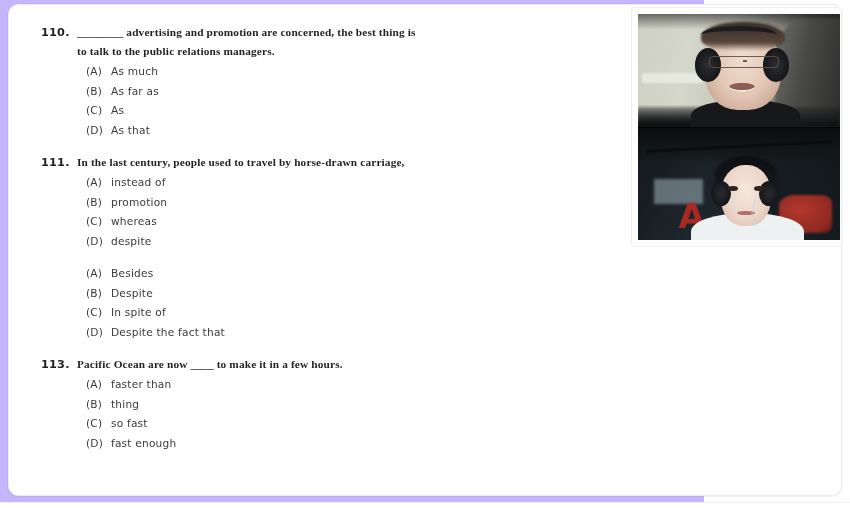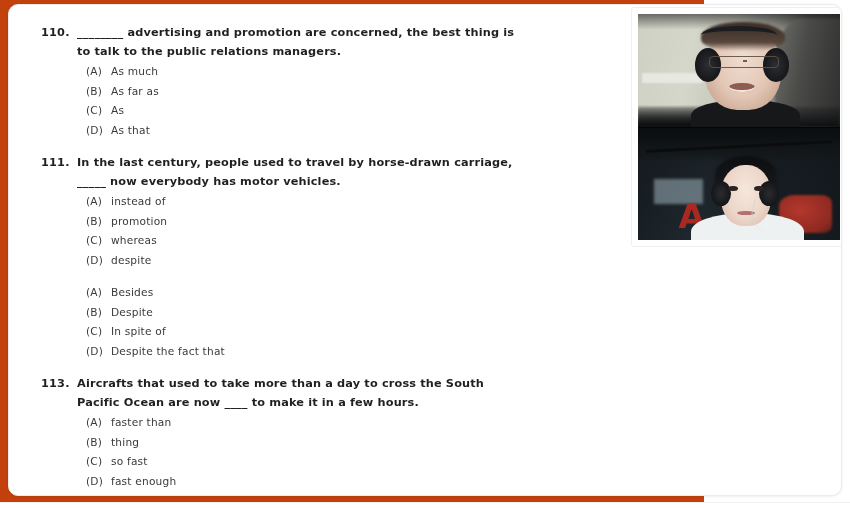--- a/index.html
+++ b/index.html
@@ -7,21 +7,21 @@
   html, body {
     margin: 0; padding: 0;
     width: 850px; height: 508px;
     background: #ffffff;
     font-family: "DejaVu Sans", "Liberation Sans", sans-serif;
     overflow: hidden;
   }
   #stage {
     position: relative;
     width: 704px; height: 508px;
-    background: #c2410c;
+    background: #c4b5fd;
   }
   
   #slide-card {
     position: absolute;
     left: 8px; top: 4px;
     width: 834px; height: 492px;
     background: #ffffff;
     border-radius: 10px;
     border: 1px solid #ececec;
     box-shadow: 0 0 0 1px rgba(0,0,0,0.015), 0 1px 3px rgba(0,0,0,0.05);
@@ -57,21 +57,21 @@
     letter-spacing: 0.2px;
   }
   .q-stem {
     flex: 1 1 auto;
     font-size: 11.3px;
     font-weight: bold;
     color: #231f20;
     line-height: 19px;
     letter-spacing: 0.15px;
   }
-  .q-stem .line { display: block; white-space: pre-wrap; }
+  .q-stem .line { display: block; white-space: pre-wrap; font-family: Liberation Serif, serif; }
   .options {
     margin: 1px 0 0 45px;
   }
   .option {
     display: flex;
     align-items: baseline;
     font-size: 10.6px;
     color: #3a3a3c;
     line-height: 19.5px;
     letter-spacing: 0.2px;
@@ -333,21 +333,20 @@
             <span class="opt-text">As that</span>
           </div>
         </div>
       </div>
 
       <div class="question-block">
         <div class="q-head">
           <div class="q-num">111.</div>
           <div class="q-stem">
             <span class="line">In the last century, people used to travel by horse-drawn carriage,</span>
-            <span class="line">_____ now everybody has motor vehicles.</span>
           </div>
         </div>
         <div class="options">
           <div class="option">
             <span class="opt-key">(A)</span>
             <span class="opt-text">instead of</span>
           </div>
           <div class="option">
             <span class="opt-key">(B)</span>
             <span class="opt-text">promotion</span>
@@ -381,21 +380,20 @@
             <span class="opt-key">(D)</span>
             <span class="opt-text">Despite the fact that</span>
           </div>
         </div>
       </div>
 
       <div class="question-block">
         <div class="q-head">
           <div class="q-num">113.</div>
           <div class="q-stem">
-            <span class="line">Aircrafts that used to take more than a day to cross the South</span>
             <span class="line">Pacific Ocean are now ____ to make it in a few hours.</span>
           </div>
         </div>
         <div class="options">
           <div class="option">
             <span class="opt-key">(A)</span>
             <span class="opt-text">faster than</span>
           </div>
           <div class="option">
             <span class="opt-key">(B)</span>

